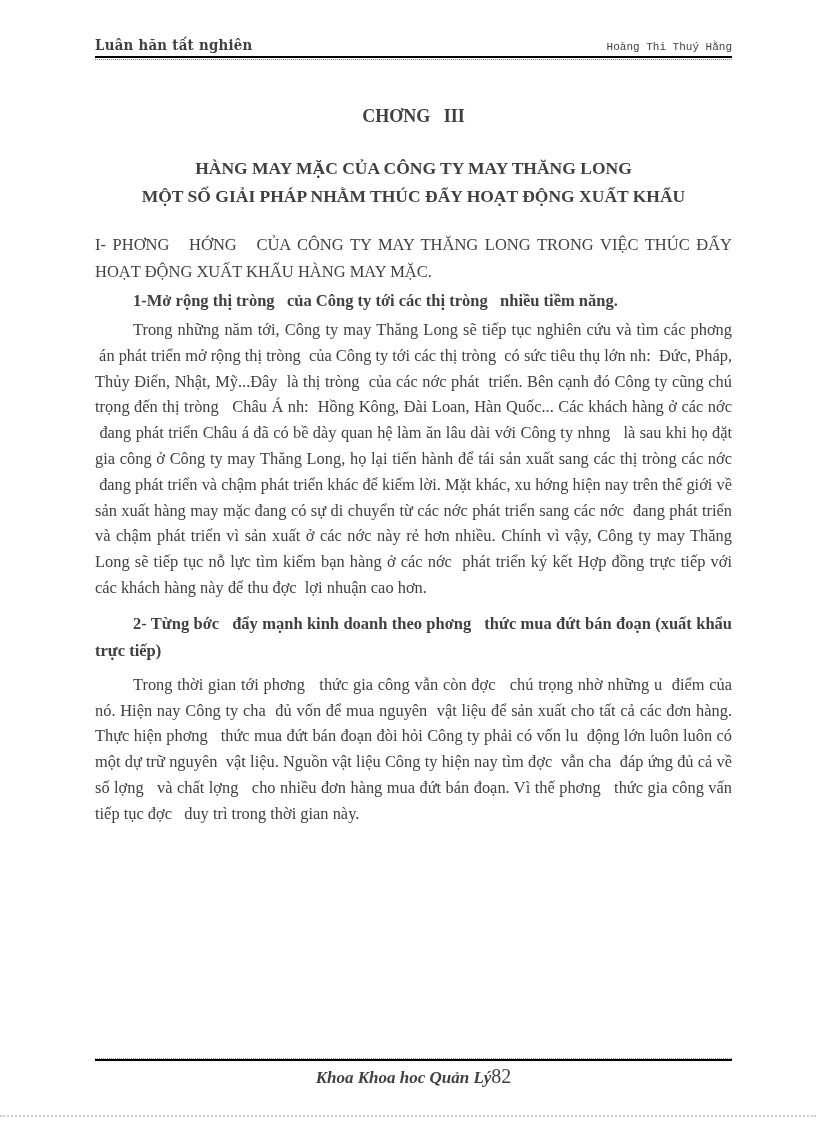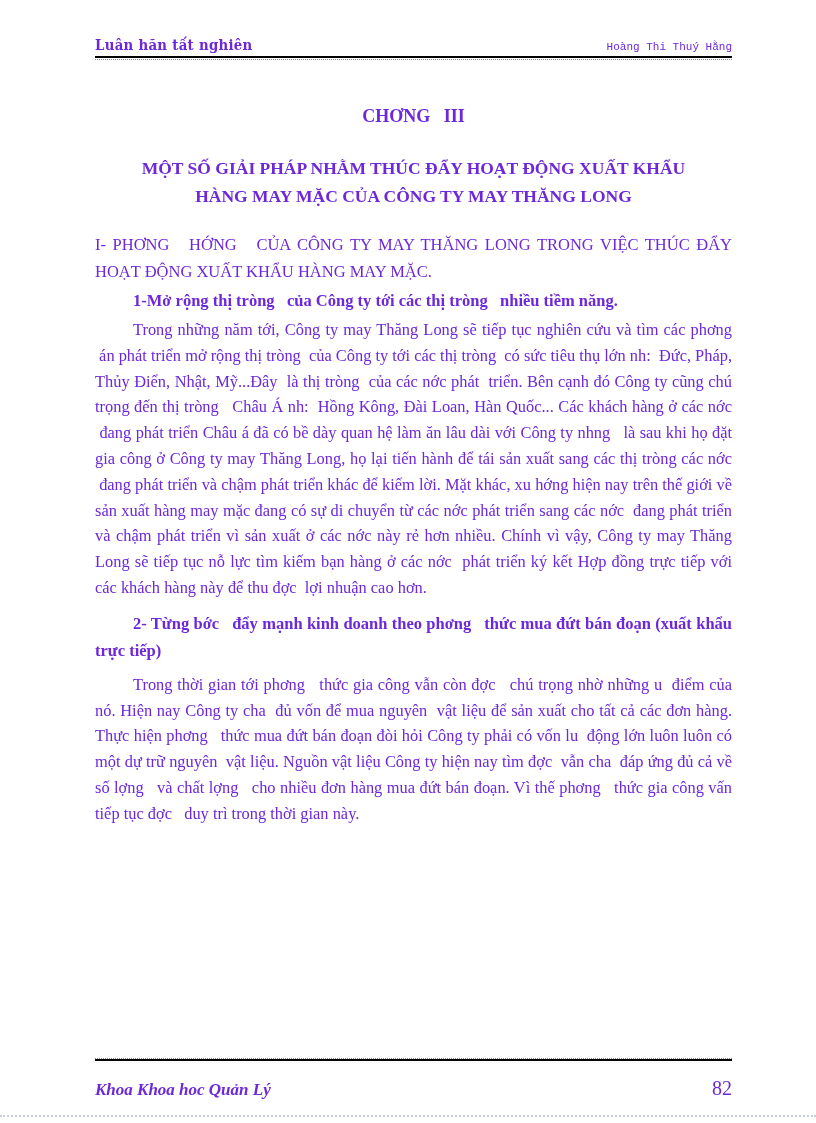--- a/index.html
+++ b/index.html
@@ -1,21 +1,21 @@
 <!DOCTYPE html>
 <html><head>
 <meta charset="utf-8">
 <style>
   html, body { margin: 0; padding: 0; background: #ffffff; }
   .page {
     position: relative;
     width: 816px;
     height: 1123px;
     background: #ffffff;
-    color: #6d28d9;
+    color: #404040;
     font-family: "Liberation Serif", serif;
     overflow: hidden;
     box-sizing: border-box;
   }
   .content {
     position: absolute;
     left: 95px;
     right: 84px;
     top: 36px;
   }
@@ -79,23 +79,23 @@
   .para.gap { margin-top: 8px; }
   
   .footer {
     position: absolute;
     left: 95px;
     right: 84px;
     top: 1058px;
   }
   .footer-row {
     display: flex;
-    justify-content: space-between;
+    justify-content: center;
     align-items: baseline;
-    padding-top: 16px;
+    padding-top: 4px;
   }
   .footer-left {
     font-weight: 700;
     font-style: italic;
     font-size: 17px;
   }
   .footer-page { font-size: 20px; }
   .page-bottom-dotted {
     position: absolute;
     left: 0;
@@ -114,22 +114,22 @@
     <div class="hdr">
       <span class="hdr-left">Luân hăn tất nghiên</span>
       <span class="hdr-right">Hoàng Thi Thuý Hằng</span>
     </div>
     <div class="rule-solid"></div>
     <div class="rule-dotted"></div>
 
     <div class="chapter">CHƠNG &nbsp; III</div>
 
     <div class="doc-title">
+      <div>HÀNG MAY MẶC CỦA CÔNG TY MAY THĂNG LONG</div>
       <div>MỘT SỐ GIẢI PHÁP NHẰM THÚC ĐẨY HOẠT ĐỘNG XUẤT KHẨU</div>
-      <div>HÀNG MAY MẶC CỦA CÔNG TY MAY THĂNG LONG</div>
     </div>
 
     <div class="section-1">I- PHƠNG &nbsp;&nbsp;HỚNG &nbsp;&nbsp;CỦA CÔNG TY MAY THĂNG LONG TRONG VIỆC THÚC ĐẨY HOẠT ĐỘNG XUẤT KHẨU HÀNG MAY MẶC.</div>
 
     <div class="sub-heading s1">1-Mở rộng thị tròng &nbsp;&nbsp;của Công ty tới các thị tròng &nbsp;&nbsp;nhiều tiềm năng.</div>
 
     <div class="para">Trong những năm tới, Công ty may Thăng Long sẽ tiếp tục nghiên cứu và tìm các phơng &nbsp;án phát triển mở rộng thị tròng &nbsp;của Công ty tới các thị tròng &nbsp;có sức tiêu thụ lớn nh: &nbsp;Đức, Pháp, Thủy Điển, Nhật, Mỹ...Đây &nbsp;là thị tròng &nbsp;của các nớc phát &nbsp;triển. Bên cạnh đó Công ty cũng chú trọng đến thị tròng &nbsp;&nbsp;Châu Á nh: &nbsp;Hồng Kông, Đài Loan, Hàn Quốc... Các khách hàng ở các nớc &nbsp;đang phát triển Châu á đã có bề dày quan hệ làm ăn lâu dài với Công ty nhng &nbsp;&nbsp;là sau khi họ đặt gia công ở Công ty may Thăng Long, họ lại tiến hành để tái sản xuất sang các thị tròng các nớc &nbsp;đang phát triển và chậm phát triển khác để kiếm lời. Mặt khác, xu hớng hiện nay trên thế giới về sản xuất hàng may mặc đang có sự di chuyển từ các nớc phát triển sang các nớc &nbsp;đang phát triển và chậm phát triển vì sản xuất ở các nớc này rẻ hơn nhiều. Chính vì vậy, Công ty may Thăng Long sẽ tiếp tục nỗ lực tìm kiếm bạn hàng ở các nớc &nbsp;phát triển ký kết Hợp đồng trực tiếp với các khách hàng này để thu đợc &nbsp;lợi nhuận cao hơn.</div>
 
     <div class="sub-heading s2">2- Từng bớc &nbsp;&nbsp;đẩy mạnh kinh doanh theo phơng &nbsp;&nbsp;thức mua đứt bán đoạn (xuất khẩu trực tiếp)</div>
 

